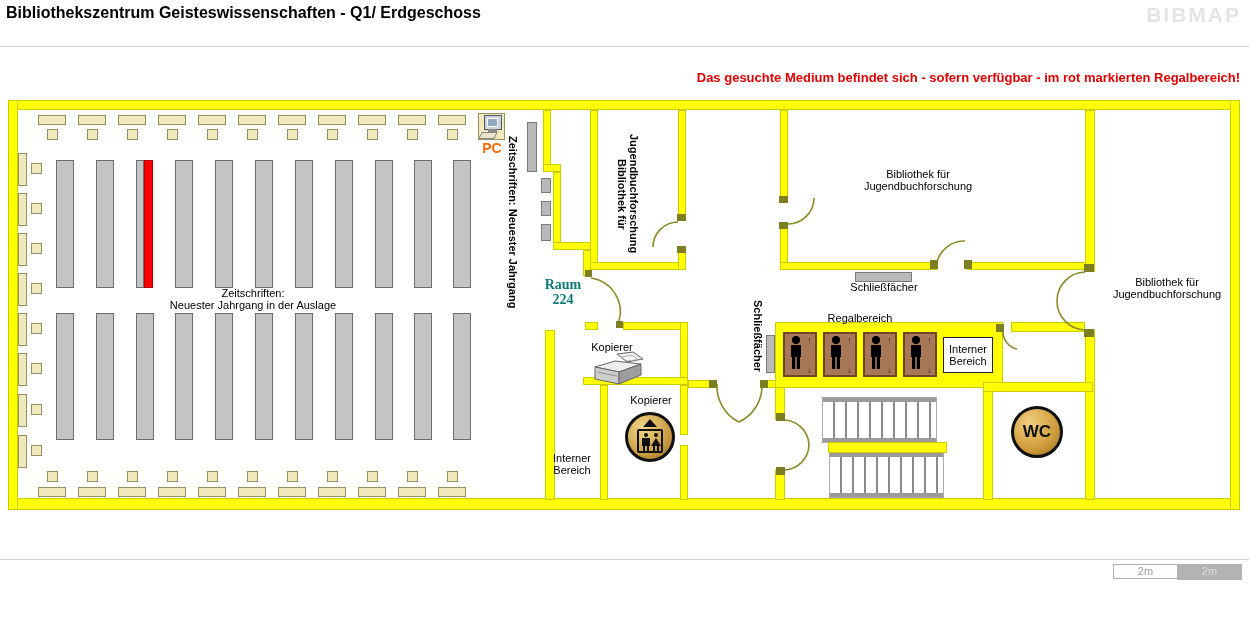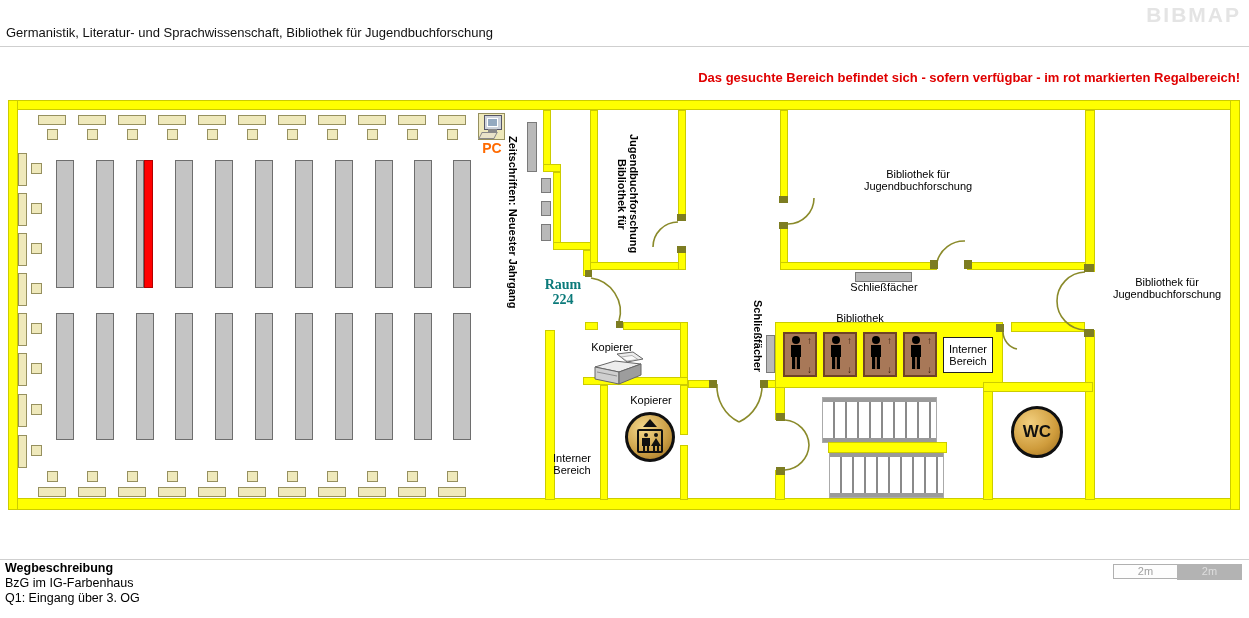--- a/index.html
+++ b/index.html
@@ -62,25 +62,25 @@
   
   #scalebar{position:absolute;left:1113px;top:564px;width:127px;height:14px;z-index:3;font-size:11px;line-height:13px;}
   #scale-left{position:absolute;left:0;top:0;width:63px;height:13px;background:#fdfdfd;border:1px solid #b0b0b0;text-align:center;color:#a0a0a0;}
   #scale-right{position:absolute;left:64px;top:0;width:63px;height:14px;background:var(--scale_gray);border:1px solid var(--scale_gray);text-align:center;color:#dedede;}
 </style>
 </head>
 <body>
 
 <div id="page">
 
-  <div id="subtitle">Germanistik, Literatur- und Sprachwissenschaft, Bibliothek für Jugendbuchforschung</div>
+  <div id="title">Bibliothekszentrum Geisteswissenschaften - Q1/ Erdgeschoss</div>
   <div id="logo">BIBMAP</div>
   <div class="hline" style="top:46px"></div>
 
-  <div id="notice">Das gesuchte Bereich befindet sich - sofern verfügbar -  im rot markierten Regalbereich!</div>
+  <div id="notice">Das gesuchte Medium befindet sich - sofern verfügbar -  im rot markierten Regalbereich!</div>
 
   <div id="plan">
 
     <svg id="plan-svg" width="1232" height="410" viewBox="0 0 1232 410">
         <path d="M611,221 A34,34 0 0 0 583,178" fill="none" stroke="#8a8a2a" stroke-width="1.6"></path>
         <path d="M670,122 A25,25 0 0 0 645,147" fill="none" stroke="#8a8a2a" stroke-width="1.6"></path>
         <path d="M780,124 A26,26 0 0 0 806,98" fill="none" stroke="#8a8a2a" stroke-width="1.6"></path>
         <path d="M929,162 A28,28 0 0 1 957,141" fill="none" stroke="#8a8a2a" stroke-width="1.6"></path>
         <path d="M1077,172 A29,29 0 0 0 1049,201" fill="none" stroke="#8a8a2a" stroke-width="1.6"></path>
         <path d="M1077,230 A29,29 0 0 1 1049,201" fill="none" stroke="#8a8a2a" stroke-width="1.6"></path>
@@ -125,31 +125,35 @@
     <div class="lbl center" style="left:780px;top:68px;width:260px">
       <div>Bibliothek für</div>
       <div>Jugendbuchforschung</div>
     </div>
 
     <div class="lbl center" style="left:1090px;top:176px;width:138px">
       <div>Bibliothek für</div>
       <div>Jugendbuchforschung</div>
     </div>
 
+    <div class="lbl center" style="left:125px;top:187px;width:240px">
+      <div>Zeitschriften:</div>
+      <div>Neuester Jahrgang in der Auslage</div>
+    </div>
 
     <div class="lbl teal center" style="left:523px;top:177px;width:64px">
       <div>Raum</div>
       <div>224</div>
     </div>
 
     <div class="lbl center" style="left:816px;top:181px;width:120px">Schließfächer</div>
 
     <div class="lbl bold vtext" style="left:744px;top:200px;height:84px">Schließfächer</div>
 
-    <div class="lbl center" style="left:792px;top:212px;width:120px">Bibliothek</div>
+    <div class="lbl center" style="left:792px;top:212px;width:120px">Regalbereich</div>
 
     <div class="whitebox lbl" style="left:935px;top:237px;width:50px;height:36px">
       <div>Interner</div>
       <div>Bereich</div>
     </div>
 
     <div class="lbl center" style="left:530px;top:352px;width:68px">
       <div>Interner</div>
       <div>Bereich</div>
     </div>
@@ -344,24 +348,19 @@
           <rect x="11.8" y="23" width="3.2" height="12" fill="#000"></rect>
           <text x="22" y="10" font-size="10" fill="#3a1d0e">↑</text>
           <text x="22" y="39" font-size="10" fill="#3a1d0e">↓</text>
         </svg></div>
       <div class="flight" style="left: 815px; top: 298px; width: 113px; height: 44px;"></div>
       <div class="landing" style="left: 820px; top: 342px; width: 119px; height: 11px;"></div>
       <div class="flight" style="left: 822px; top: 353px; width: 113px; height: 44px;"></div>
     </div>
 
   <div class="hline" style="top:559px"></div>
-  <div id="footer-block">
-    <div id="legend-heading">Wegbeschreibung</div>
-    <div>BzG im IG-Farbenhaus</div>
-    <div>Q1: Eingang über 3. OG</div>
-  </div>
 
   <div id="scalebar">
     <div id="scale-left">2m</div>
     <div id="scale-right">2m</div>
   </div>
 
 </div>
 
 </body></html>

